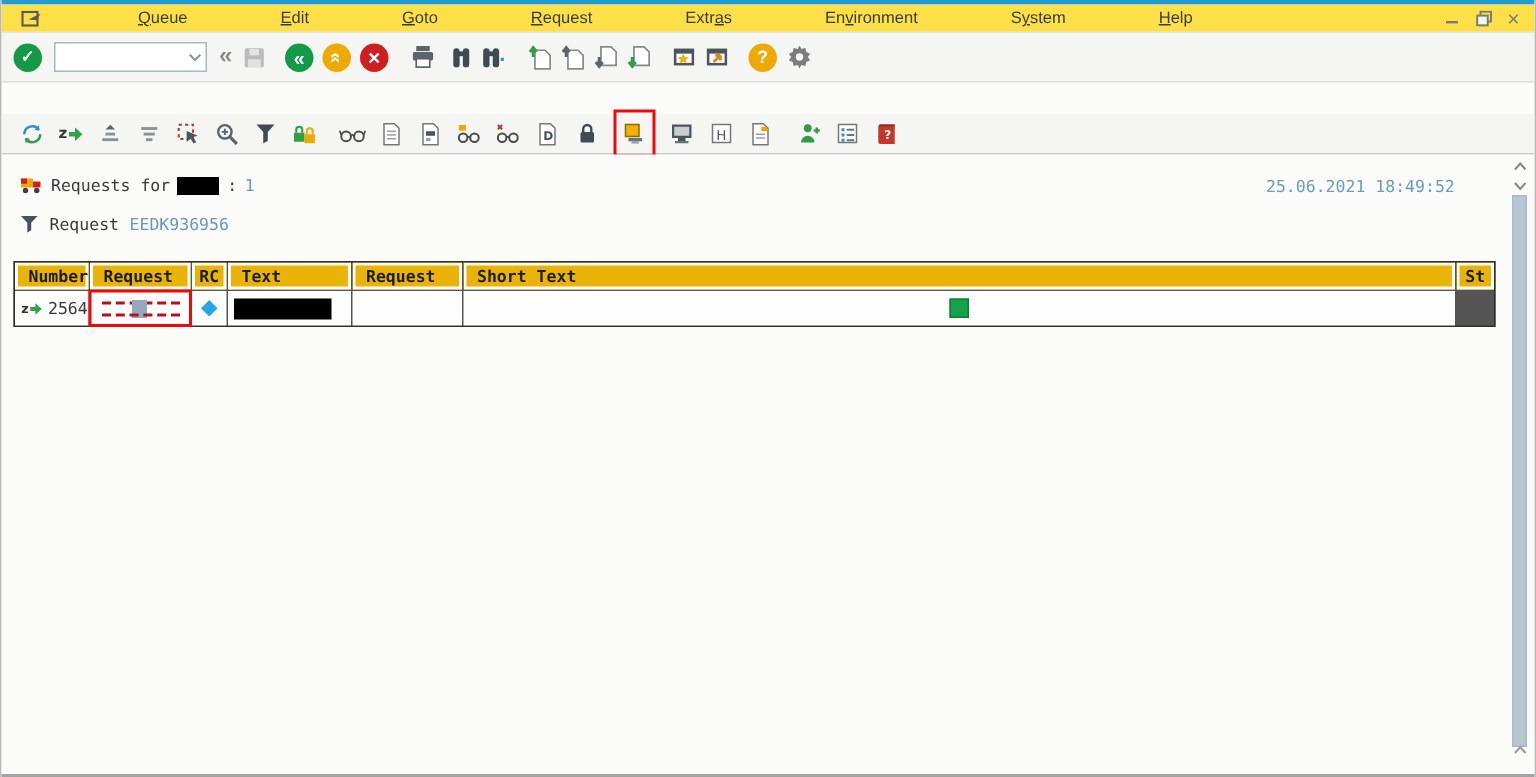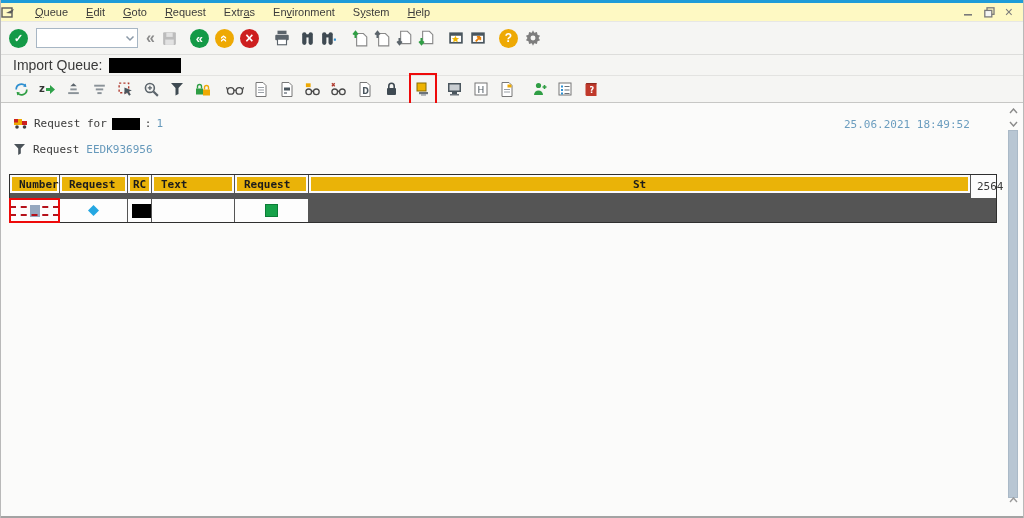--- a/index.html
+++ b/index.html
@@ -1,23 +1,23 @@
 <!DOCTYPE html>
 <html><head>
 <meta charset="utf-8">
 <style>
   html,body{margin:0;padding:0;background:#e9e9e9;}
   .window{position:relative;width:1024px;height:518px;background:#fbfbfa;overflow:hidden;
           font-family:"Liberation Sans",sans-serif;border-left:1px solid #b9b9b9;border-right:1px solid #b9b9b9;box-sizing:border-box;}
   .top-blue{position:absolute;left:0;top:0;width:100%;height:3px;background:#1e9cd8;}
 
   
-  .menubar{position:absolute;left:0;top:3px;width:100%;height:19px;background:#fef9c3;
-           border-bottom:1px solid #e7e7e5;display:flex;align-items:center;padding-left:0;box-sizing:border-box;
-           font-size:11px;color:#3c3c3c;}
+  .menubar{position:absolute;left:0;top:3px;width:100%;height:19px;background:#fde047;
+           border-bottom:1px solid #e7e7e5;display:flex;align-items:center;padding-left:13px;box-sizing:border-box;
+           font-size:11px;color:#3c3c3c;gap:44px;}
   .sysmenu{display:flex;align-items:center;margin-right:10px;}
   .menu-item{padding:2px 9px;cursor:default;}
   .menu-item u{text-decoration:underline;}
   .win-controls{margin-left:auto;display:flex;align-items:center;gap:10px;padding-right:10px;color:#7a7a7a;}
   .win-controls span{display:flex;align-items:center;font-size:12px;}
 
   
   .toolbar{position:absolute;left:0;top:22px;width:100%;height:33px;background:#f5f5f3;border-bottom:1px solid #dddddb;
            display:flex;align-items:center;padding-left:8px;box-sizing:border-box;}
   .cbtn{width:19px;height:19px;border-radius:50%;display:flex;align-items:center;justify-content:center;
@@ -198,24 +198,20 @@
     </span>
     <span class="cbtn amber tico" style="margin-left:12px;font-size:12px;">?</span>
     <span class="tico" style="margin-left:6px;">
       <svg width="18" height="18" viewBox="0 0 16 16">
           <path d="M8 1.2l1.1 2.1 2.4-.6.5 2.4 2.3.9-1.4 2 1.4 2-2.3.9-.5 2.4-2.4-.6L8 14.8l-1.1-2.1-2.4.6-.5-2.4-2.3-.9 1.4-2-1.4-2 2.3-.9.5-2.4 2.4.6z" fill="#7d7d7d"></path>
           <circle cx="8" cy="8" r="2.2" fill="#f5f5f3"></circle>
         </svg>
     </span>
   </div>
 
-  <div class="titlerow">
-    <span>Import Queue:</span>
-    <span class="redact title-redact"></span>
-  </div>
 
   <div class="apptoolbar">
     <span class="aico">
       <svg width="17" height="17" viewBox="0 0 16 16">
           <path d="M13 8a5 5 0 0 1-9.2 2.7" fill="none" stroke="#2f9e44" stroke-width="1.6"></path>
           <path d="M3 8a5 5 0 0 1 9.2-2.7" fill="none" stroke="#2e8fd0" stroke-width="1.6"></path>
           <path d="M12.2 2.4 12.3 5.6 9.4 5.2z" fill="#2e8fd0"></path>
           <path d="M3.8 13.6 3.7 10.4 6.6 10.8z" fill="#2f9e44"></path>
         </svg>
     </span>
@@ -370,21 +366,21 @@
   <div class="content">
 
     <div class="req-line">
       <svg width="16" height="13" viewBox="0 0 16 13">
           <rect x="1" y="2" width="8" height="6" fill="#eea904"></rect>
           <rect x="1" y="2" width="4" height="3.5" fill="#cd1f1f"></rect>
           <rect x="9" y="4" width="5" height="4" fill="#cd1f1f"></rect>
           <circle cx="4" cy="10" r="1.8" fill="#3f3f3f"></circle>
           <circle cx="11.5" cy="10" r="1.8" fill="#3f3f3f"></circle>
         </svg>
-      <span>Request for</span>
+      <span>Requests for</span>
       <span class="redact line-redact"></span>
         <span>:</span>
       <span class="blue-txt">1</span>
     </div>
 
     <span class="timestamp">25.06.2021 18:49:52</span>
 
     <div class="flt-line">
       <svg width="13" height="13" viewBox="0 0 13 13">
           <path d="M1 1 h11 l-4.2 4.5 v5 l-2.6 1.5 v-6.5 z" fill="#4a5258"></path>
@@ -392,20 +388,21 @@
       <span>Request</span>
       <span class="blue-txt">EEDK936956</span>
     </div>
 
     <div class="tbl">
       <div class="th">Number</div>
       <div class="th">Request</div>
       <div class="th ctr">RC</div>
       <div class="th">Text</div>
       <div class="th">Request</div>
+      <div class="th">Short Text</div>
       <div class="th ctr">St</div>
 
       <div class="td td-number">
         <svg width="16" height="12" viewBox="0 0 18 14">
             <text x="1" y="10" font-size="10" font-weight="bold" fill="#333" font-family="DejaVu Sans,sans-serif">z</text>
             <path d="M8 5.5 h4 v-3 l5 4.5 -5 4.5 v-3 h-4 z" fill="#2fa24a"></path>
           </svg>
         <span>2564</span>
       </div>
       <div class="td td-request">

